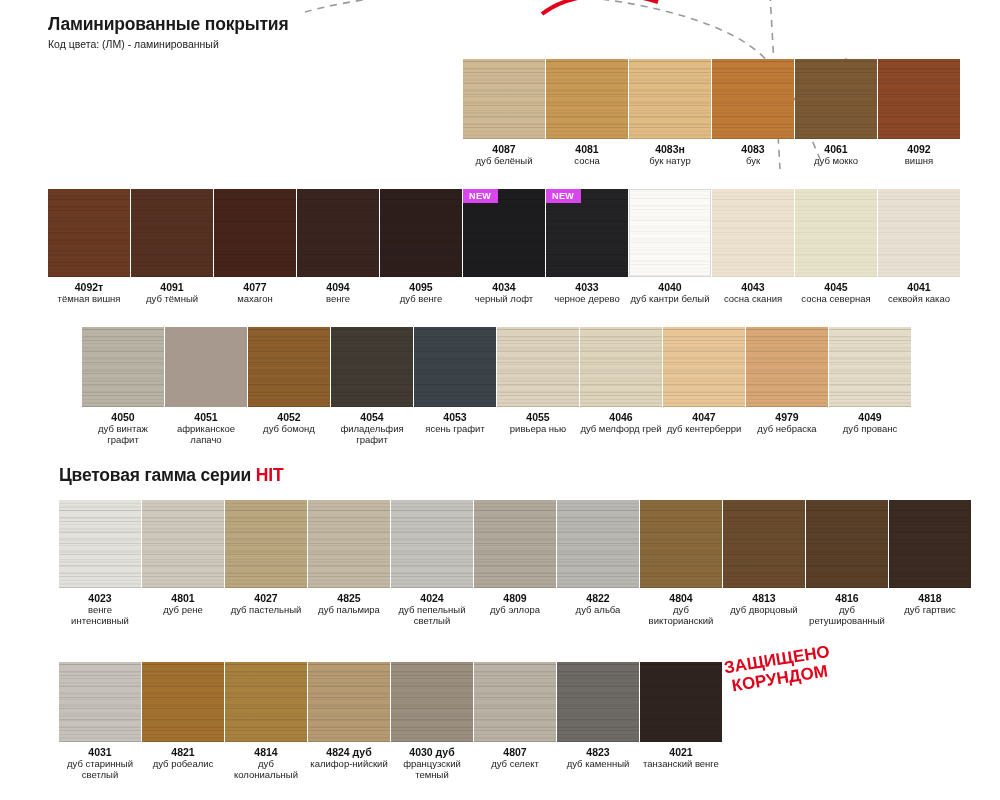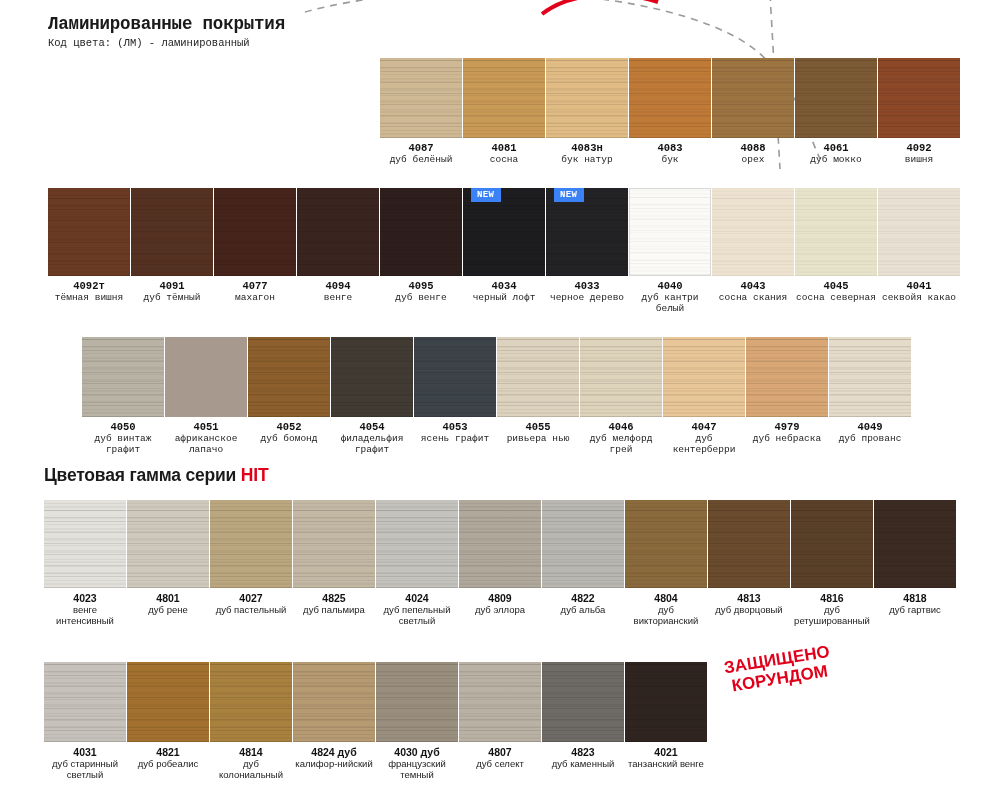--- a/index.html
+++ b/index.html
@@ -39,22 +39,22 @@
     border: 0;
     position: relative;
     overflow: hidden;
   }
   .sw.tall { height: 88px; }
   .labels { text-align: center; padding-top: 4px; }
   .code { font-size: 10.5px; font-weight: bold; color: #111; line-height: 1.15; }
   .name { font-size: 9.5px; color: #222; line-height: 1.15; margin-top: 1px; }
 
   .new-badge {
-    position: absolute; top: 0; left: 8px;
-    background: #3b82f6; color: #fff;
+    position: absolute; top: 0; left: 0;
+    background: #d946ef; color: #fff;
     font-size: 9px; font-weight: bold;
     padding: 2px 7px 2px 6px;
     letter-spacing: 0.4px;
     z-index: 3;
   }
 
   
   .grain {
     position: absolute; inset: 0;
   }
@@ -104,21 +104,21 @@
     <path d="M 5 18 C 120 -14, 330 -10, 430 40 C 490 70, 500 120, 520 165" fill="none" stroke="#9a9a9a" stroke-width="1.6" stroke-dasharray="7 6"></path>
     <path d="M 470 0 L 480 175" fill="none" stroke="#9a9a9a" stroke-width="1.6" stroke-dasharray="7 6"></path>
   </svg>
   <svg class="deco-red" viewBox="0 0 40 40">
     <path d="M 6 6 C 16 10, 22 20, 24 34" fill="none" stroke="#e1001a" stroke-width="5" stroke-linecap="round"></path>
   </svg>
   <svg style="position:absolute;top:-10px;left:540px;width:120px;height:26px;" viewBox="0 0 120 26">
     <path d="M 2 24 C 30 2, 80 0, 118 12" fill="none" stroke="#e1001a" stroke-width="4"></path>
   </svg>
 
-  <div class="section" style="top:14px; left:48px;font-family:Liberation Mono, monospace;">
+  <div class="section" style="top:14px; left:48px;">
     <div class="sec-title">Ламинированные покрытия</div>
     <div class="sec-sub">Код цвета: (ЛМ) - ламинированный</div>
 
     <div class="row" style="margin-top:9px;justify-content:flex-end;">
       <div class="cell">
         <div class="sw" style="background:#cfb995">
             <span class="grain horiz"></span>
           </div>
         <div class="labels">
             <div class="code">4087</div>
@@ -143,29 +143,20 @@
             <div class="name">бук натур</div>
           </div>
       </div>
       <div class="cell">
         <div class="sw" style="background:#c07a38">
             <span class="grain horiz"></span>
           </div>
         <div class="labels">
             <div class="code">4083</div>
             <div class="name">бук</div>
-          </div>
-      </div>
-      <div class="cell">
-        <div class="sw" style="background:#9c7442">
-            <span class="grain horiz"></span>
-          </div>
-        <div class="labels">
-            <div class="code">4088</div>
-            <div class="name">орех</div>
           </div>
       </div>
       <div class="cell">
         <div class="sw" style="background:#7c5a35">
             <span class="grain horiz"></span>
           </div>
         <div class="labels">
             <div class="code">4061</div>
             <div class="name">дуб мокко</div>
           </div>
@@ -372,21 +363,21 @@
             <span class="grain horiz"></span>
           </div>
         <div class="labels">
             <div class="code">4049</div>
             <div class="name">дуб прованс</div>
           </div>
       </div>
     </div>
   </div>
 
-  <div class="section" style="top:465px; left:44px;">
+  <div class="section" style="top:465px; left:59px;">
     <div class="sec-title"><span>Цветовая гамма серии </span><span class="hit">HIT</span></div>
 
     <div class="row" style="margin-top:14px;">
       <div class="cell">
         <div class="sw tall" style="background:#e3e1dc">
             <span class="grain horiz"></span>
           </div>
         <div class="labels">
             <div class="code">4023</div>
             <div class="name">венге интенсивный</div>

